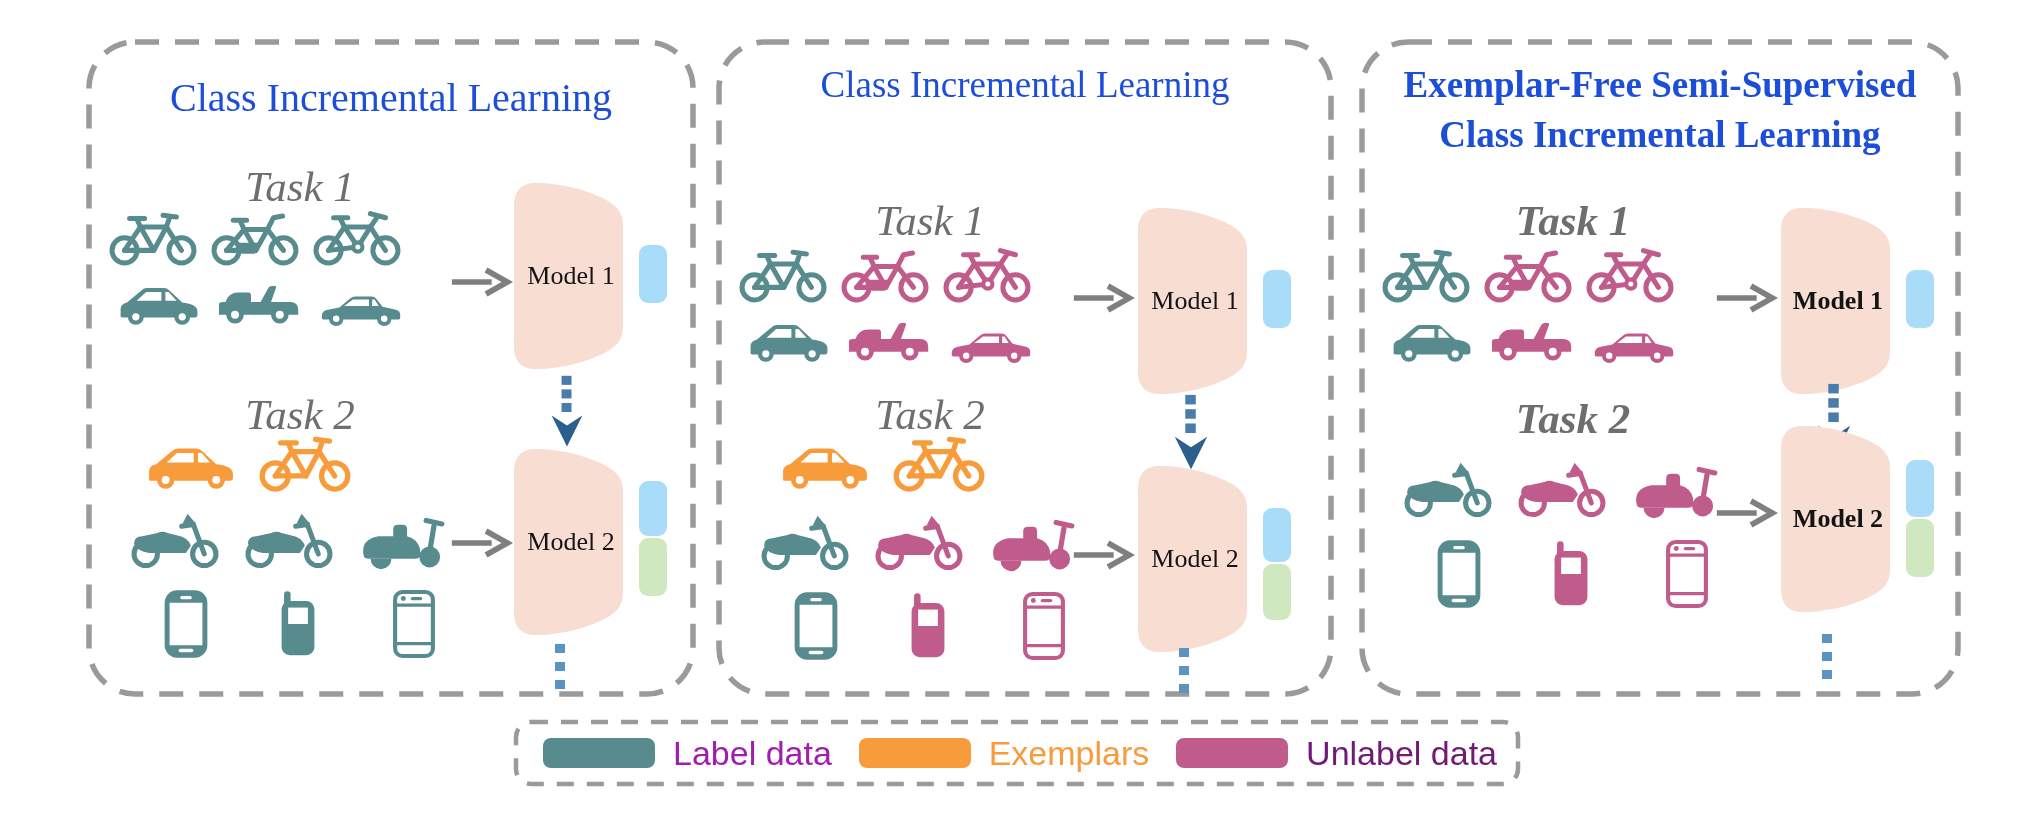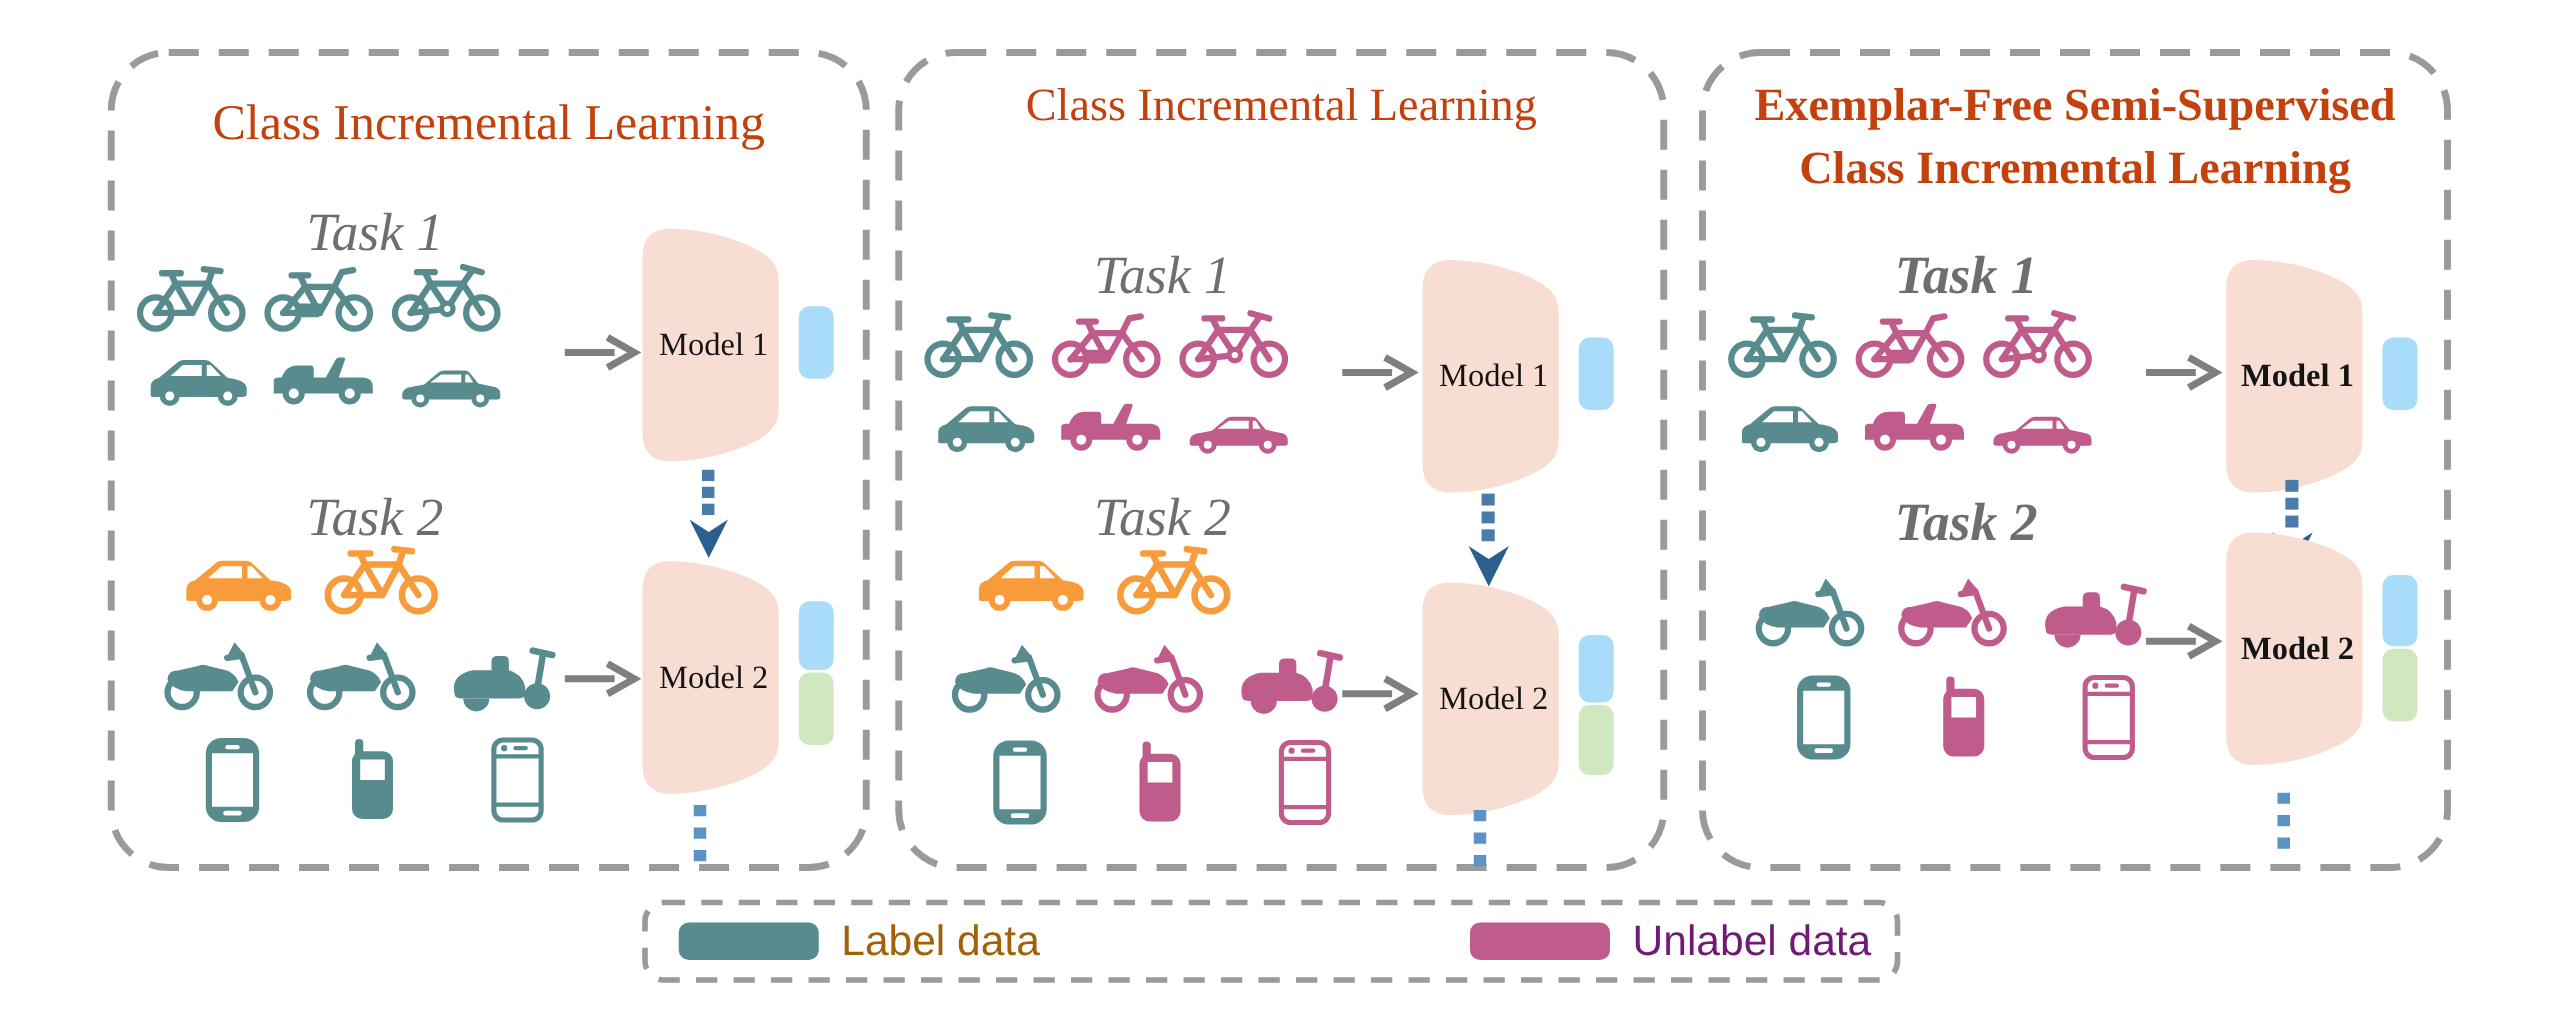--- a/index.html
+++ b/index.html
@@ -1,20 +1,20 @@
 <!DOCTYPE html>
 <html><head>
 <meta charset="utf-8">
 <style>
   html,body{margin:0;padding:0;background:#ffffff;}
   .stage{position:relative;width:2042px;height:821px;background:#fff;overflow:hidden;
          font-family:"Liberation Serif", serif;}
   .panel{position:absolute;top:38px;height:660px;}
   .panel-border{position:absolute;left:0;top:0;pointer-events:none;}
-  .ptitle{position:absolute;left:0;right:0;text-align:center;color:#c2410c;}
+  .ptitle{position:absolute;left:0;right:0;text-align:center;color:#1d4ed8;}
   .ptitle-1line{top:36px;font-size:40px;line-height:48px;}
   .ptitle-2line{top:22px;font-size:37px;line-height:50px;}
   .ptitle span{display:block;}
   .tasklabel{position:absolute;left:0;width:430px;text-align:center;
              font-style:italic;font-size:43px;color:#6e6e6e;}
   .model{position:absolute;width:124px;height:192px;display:flex;align-items:center;justify-content:center;}
   .model .shape{position:absolute;left:0;top:0;width:100%;height:100%;}
   .model .mlabel{position:relative;font-size:26px;color:#141414;}
   .feat{position:absolute;width:28px;border-radius:9px;}
   .feat-old{background:#a8dcf8;}
@@ -22,21 +22,21 @@
   .ic{position:absolute;}
   .c-label{color:#578b8e;}
   .c-unlabel{color:#c05c8c;}
   .c-exemplar{color:#f89b3b;}
   .legend{position:absolute;left:513px;top:719px;width:1008px;height:68px;}
   .legend-row{position:absolute;left:30px;right:24px;top:0;bottom:0;display:flex;
               align-items:center;justify-content:space-between;
               font-family:"Liberation Sans", sans-serif;font-size:34px;}
   .legend-item{display:flex;align-items:center;gap:18px;}
   .swatch{width:112px;height:30px;border-radius:8px;}
-  .lg-teal{color:#a16207;}
+  .lg-teal{color:#a21caf;}
   .lg-orange{color:#f89b3b;}
   .lg-gray{color:#701a75;}
 </style>
 </head>
 <body>
 
 <svg width="0" height="0" style="position:absolute" aria-hidden="true">
   <defs>
     <symbol id="sym-bike1" viewBox="0 0 110 74">
       <g fill="none" stroke="currentColor" stroke-width="6" stroke-linecap="round" stroke-linejoin="round">
@@ -426,19 +426,23 @@
   <div class="legend">
     <svg class="panel-border" width="1008" height="68">
       <rect x="3" y="3" width="1002" height="62" rx="15" fill="none" stroke="#9a9a9a" stroke-width="4.5" stroke-dasharray="17 13"></rect>
     </svg>
     <div class="legend-row">
       <div class="legend-item">
         <div class="swatch" style="background:#578b8e;"></div>
         <span class="lg-teal">Label data</span>
       </div>
       <div class="legend-item">
+        <div class="swatch" style="background:#f89b3b;"></div>
+        <span class="lg-orange">Exemplars</span>
+      </div>
+      <div class="legend-item">
         <div class="swatch" style="background:#c05c8c;"></div>
         <span class="lg-gray">Unlabel data</span>
       </div>
     </div>
   </div>
 
 </div>
 
 </body></html>

